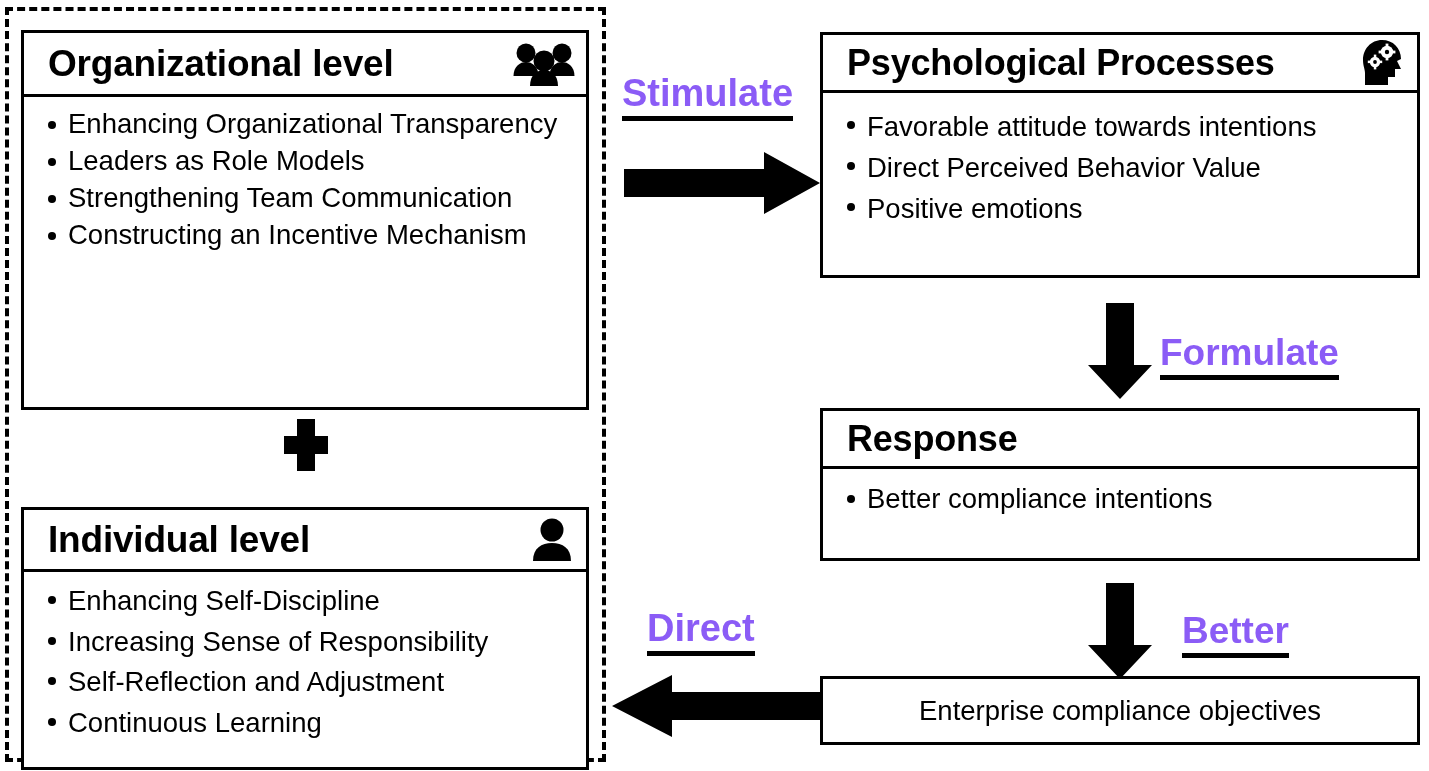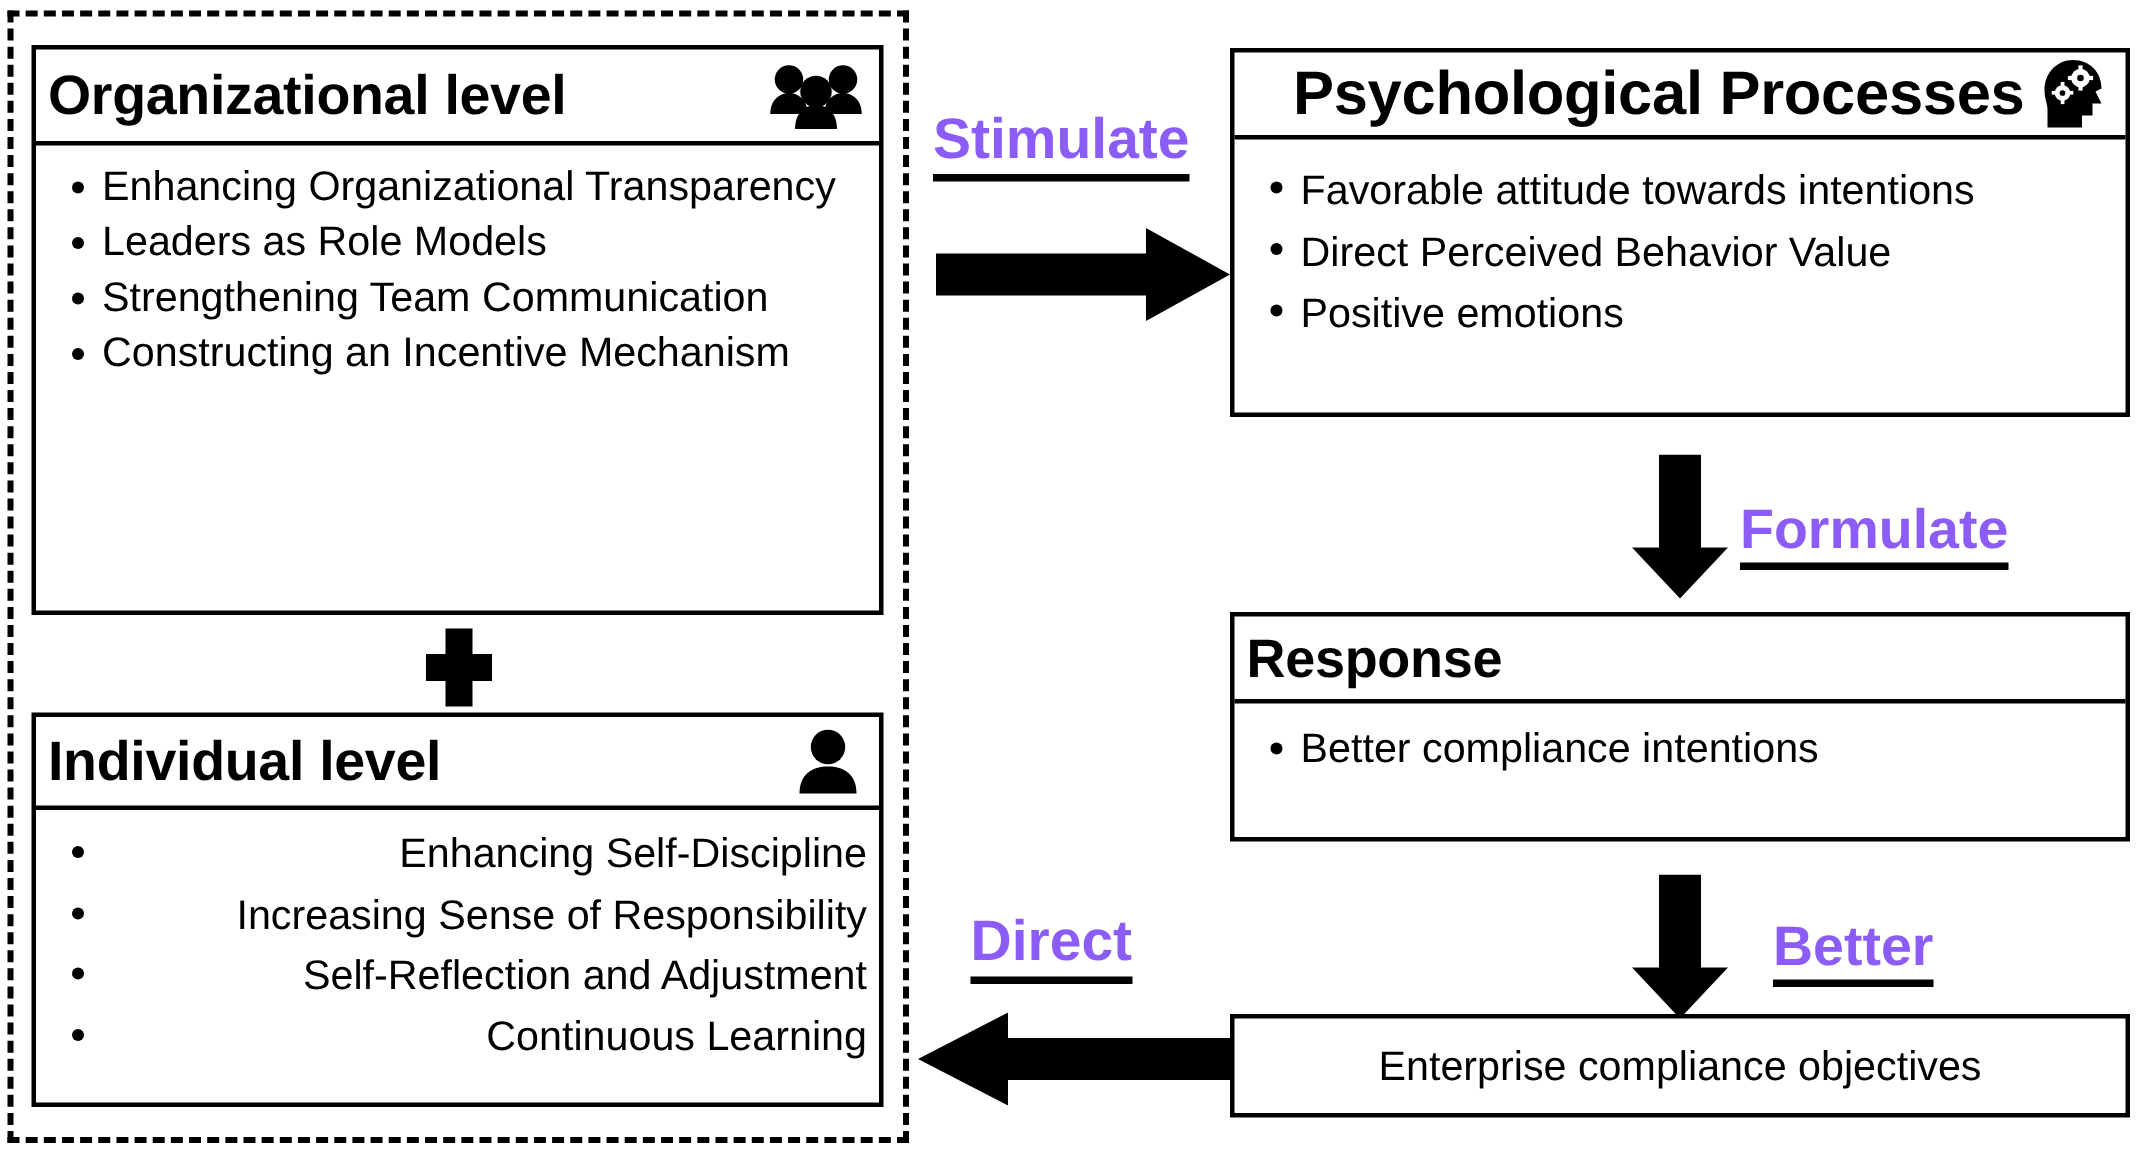--- a/index.html
+++ b/index.html
@@ -38,21 +38,21 @@
     box-sizing: border-box;
     background: #ffffff;
   }
   .card-header {
     position: relative;
     border-bottom: 3px solid #000000;
     box-sizing: border-box;
     display: flex;
     align-items: center;
     justify-content: space-between;
-    padding: 0 10px 0 8px;
+    padding: 0 10px 0 24px;
   }
   .card-title {
     font-weight: bold;
     line-height: 1;
     letter-spacing: -0.2px;
     white-space: nowrap;
   }
   .card-body {
     box-sizing: border-box;
     padding: 10px 8px 8px 10px;
@@ -89,40 +89,39 @@
   }
   #org-card .card-header { height: 64px; }
   #org-card .card-title { font-size: 37px; }
   #org-card .card-body ul.bullets li {
     font-size: 27.5px;
     line-height: 1.27;
   }
 
   #ind-card {
     left: 21px;
-    top: 475px;
+    top: 507px;
     width: 568px;
     height: 263px;
-    text-align: right;
   }
   #ind-card .card-header { height: 62px; }
   #ind-card .card-title { font-size: 37px; }
   #ind-card .card-body ul.bullets li {
     font-size: 27.5px;
     line-height: 1.40;
   }
 
   #psych-card {
     left: 820px;
     top: 32px;
     width: 600px;
     height: 246px;
   }
   #psych-card .card-header { height: 58px; }
-  #psych-card .card-title { font-size: 41px; margin-left: 31px; }
+  #psych-card .card-title { font-size: 36px; }
   #psych-card .card-body { padding-top: 14px; }
   #psych-card .card-body ul.bullets li {
     font-size: 27.5px;
     line-height: 1.42;
   }
 
   #response-card {
     left: 820px;
     top: 408px;
     width: 600px;

